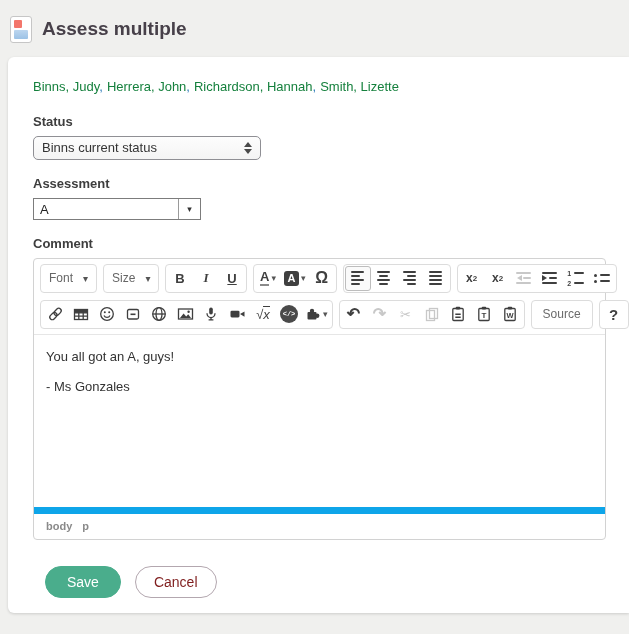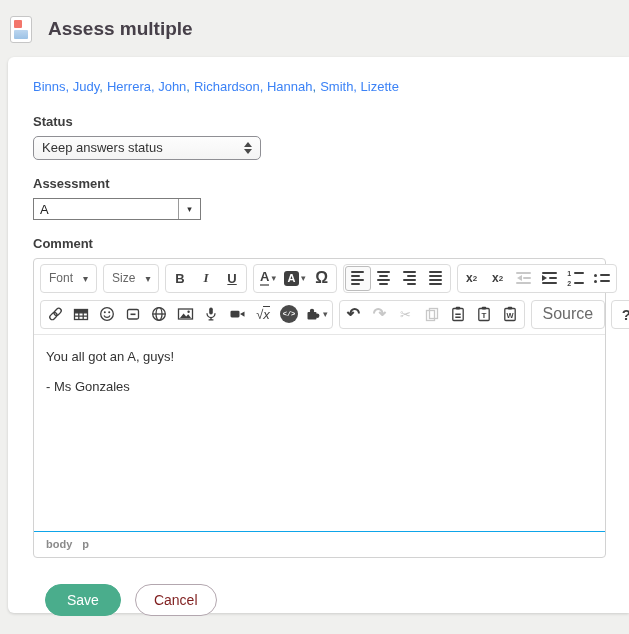--- a/index.html
+++ b/index.html
@@ -3,35 +3,35 @@
 <meta charset="utf-8">
 <style>
   * { box-sizing: border-box; margin: 0; padding: 0; }
   html,body { width: 629px; height: 634px; overflow: hidden; }
   body {
     font-family: "Liberation Sans", sans-serif;
     background: #f0f0ee;
     color: #3d3d3d;
   }
   
-  .page-header { display: flex; align-items: center; gap: 16px; padding: 13px 0 12px 10px; height: 57px; }
+  .page-header { display: flex; align-items: center; gap: 10px; padding: 13px 0 12px 10px; height: 57px; }
   .doc-icon { width: 22px; height: 27px; background: #fff; border: 1px solid #c6c6c6; border-radius: 3px; position: relative; }
   .doc-icon .sq-red  { position: absolute; left: 3px; top: 3px;  width: 8px;  height: 8px;  background: #f3766b; border-radius: 1px; }
   .doc-icon .sq-blue { position: absolute; left: 3px; bottom: 3px; width: 14px; height: 9px; background: linear-gradient(#bcd6ef,#9cc2e6); border-radius: 1px; }
   .page-title { font-size: 19px; font-weight: 600; color: #474049; }
 
   
   .card {
     background: #fff; margin-left: 8px; width: 621px; height: 556px;
     border-radius: 6px 0 0 6px; box-shadow: 0 1px 3px rgba(0,0,0,.15);
     padding: 20px 14px 22px 25px;
   }
   .field-label { font-size: 13px; font-weight: bold; color: #3d3d3d; margin-bottom: 7px; }
   .students { font-size: 13px; margin-bottom: 17px; line-height: 1.5; }
-  .students a { color: #3b82f6; text-decoration: none; }
+  .students a { color: #15803d; text-decoration: none; }
   .students .sep { color: #2e7cba; margin-right: 4px; }
 
   
   .select-box {
     width: 228px; height: 24px; border: 1px solid #8f8f94; border-radius: 5px;
     background: linear-gradient(#fdfdfd,#f4f4f4); display: flex; align-items: center;
     padding: 0 8px; font-size: 13px; color: #333; margin-bottom: 16px; position: relative; cursor: default;
   }
   .select-box .spinner { position: absolute; right: 8px; top: 5px; display: flex; flex-direction: column; gap: 2px; }
   .select-box .spinner i { width: 0; height: 0; border-left: 4px solid transparent; border-right: 4px solid transparent; }
@@ -83,26 +83,26 @@
   .num .row:nth-child(1)::before { content: "1"; } .num .row:nth-child(2)::before { content: "2"; }
   .bul .row::before { content: ""; width: 3px; height: 3px; background: #3f3f3f; border-radius: 50%; }
 
   svg.ic { display: block; }
   svg.ic .st { fill: none; stroke: #3f3f3f; stroke-width: 1.3; }
   svg.ic .fl { fill: #3f3f3f; }
   svg.ic .gy { stroke: #c8c8c8; }
   .code-circle { width: 18px; height: 18px; border-radius: 50%; background: #4a4a4a; color: #fff; font-size: 7px; font-weight: bold; font-family: "Liberation Mono", monospace; display: flex; align-items: center; justify-content: center; }
   .sqrt { font-size: 13px; color: #3f3f3f; } .sqrt .x { font-style: italic; border-top: 1px solid #3f3f3f; }
   .undo-g { font-size: 16px; font-weight: bold; line-height: 1; }
-  .src-btn { font-size: 16px; color: #6b6b6b; padding: 0 10px; }
+  .src-btn { font-size: 12px; color: #6b6b6b; padding: 0 10px; }
   .help-btn { font-weight: bold; font-size: 15px; }
 
   .editor-body { min-height: 172px; padding: 14px 12px; font-size: 13px; color: #333; cursor: text; }
   .editor-body p { margin-bottom: 15px; }
-  .elements-path { border-top: 1px solid #0ea5e9; padding: 6px 12px 7px; display: flex; gap: 10px; margin-top: 24px; }
+  .elements-path { border-top: 7px solid #0ea5e9; padding: 6px 12px 7px; display: flex; gap: 10px; }
   .elements-path span { font-size: 11px; font-weight: bold; color: #8a8a8a; cursor: pointer; }
 
   
   .actions { margin-top: 26px; padding-left: 12px; display: flex; gap: 14px; }
   .btn { font-size: 14px; border-radius: 16px; padding: 7px 18px; cursor: pointer; font-family: "Liberation Sans", sans-serif; }
   .btn-save { background: #4aad8c; color: #fff; border: 1px solid #4aad8c; padding: 7px 21px; }
   .btn-cancel { background: #fff; color: #7f1d1d; border: 1px solid #b3a7af; }
 </style>
 </head>
 <body>
@@ -116,21 +116,21 @@
 </div>
 
 <div class="card">
 
   <div class="students">
     <a href="#">Binns, Judy</a><span class="sep">,</span><a href="#">Herrera, John</a><span class="sep">,</span><a href="#">Richardson, Hannah</a><span class="sep">,</span><a href="#">Smith, Lizette</a>
   </div>
 
   <div class="field-label">Status</div>
   <div class="select-box">
-    <span>Keep answers status</span>
+    <span>Binns current status</span>
     <span class="spinner">
         <i class="up"></i>
         <i class="dn"></i>
       </span>
   </div>
 
   <div class="field-label">Assessment</div>
   <div class="combo">
     <span class="combo-text">A</span>
     <span class="combo-btn">

